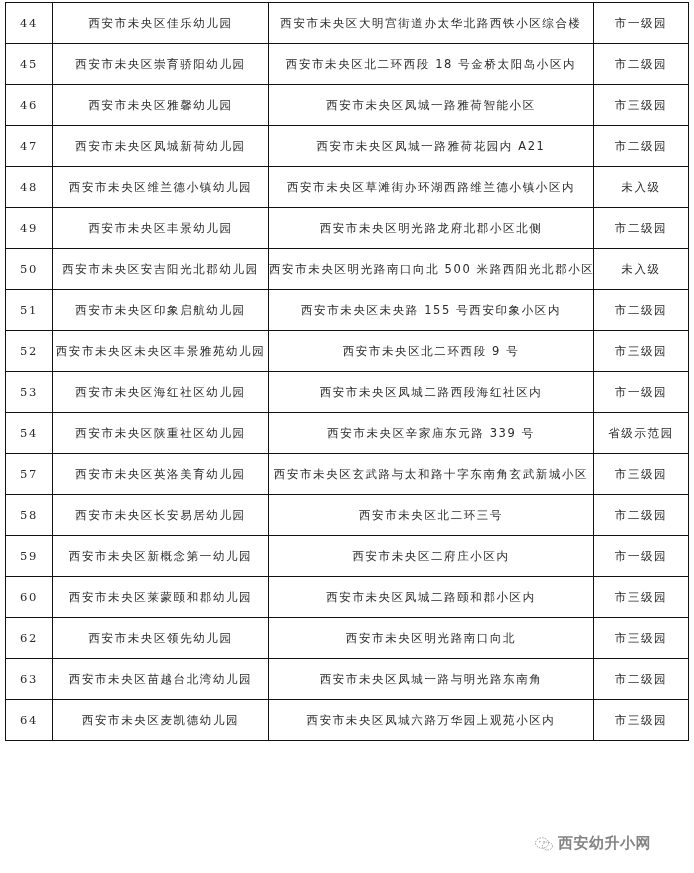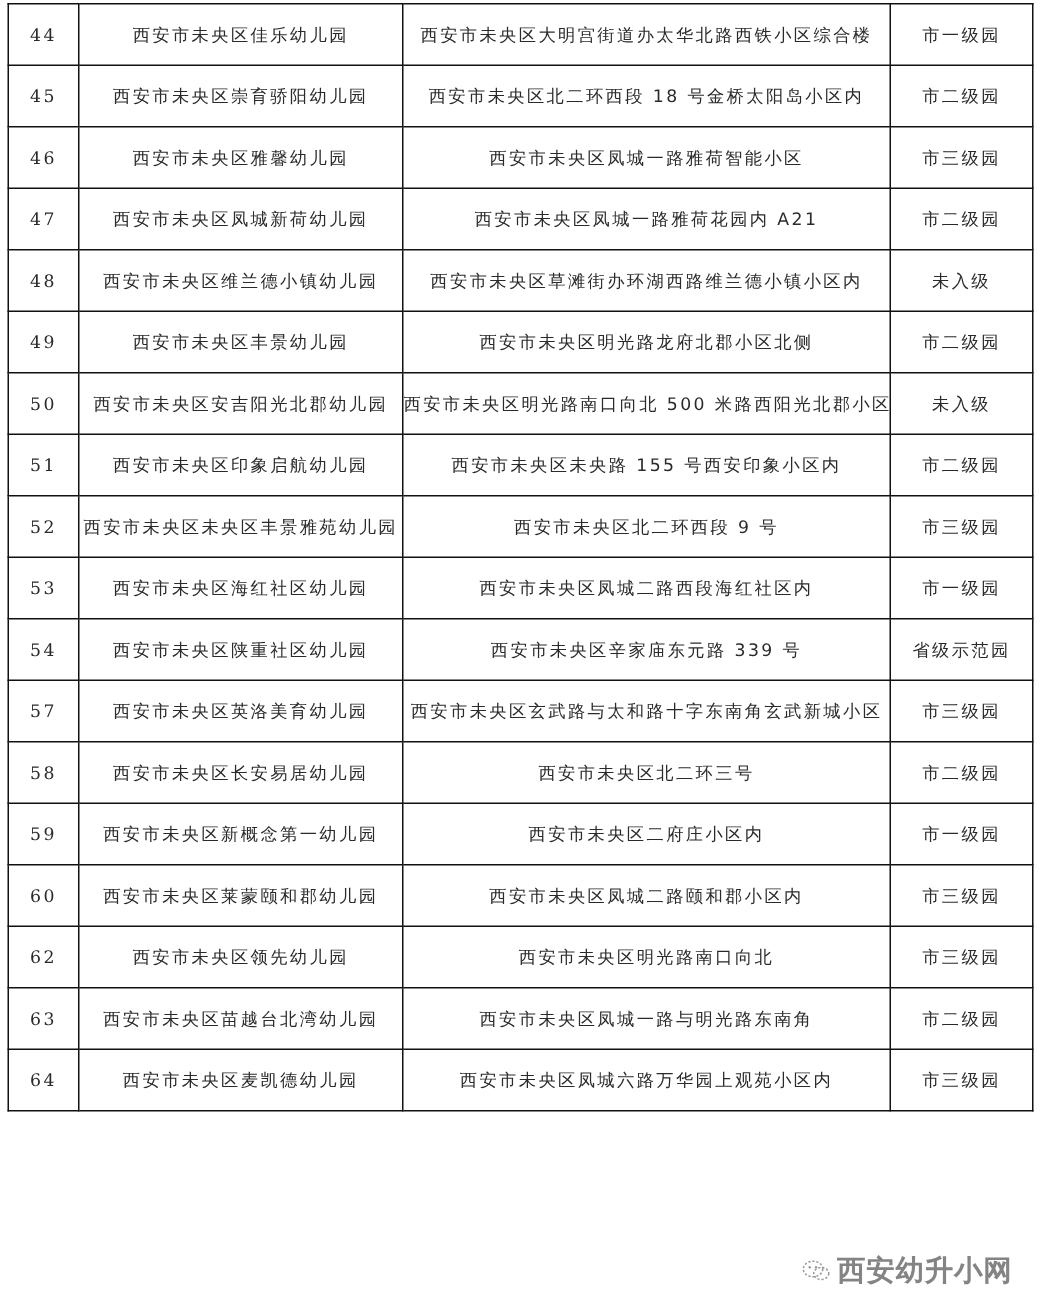--- a/index.html
+++ b/index.html
@@ -53,21 +53,21 @@
       display: flex;
       align-items: center;
       gap: 4px;
       pointer-events: none;
     }
     .watermark .wm-icon {
       width: 20px;
       height: 16px;
     }
     .watermark .wm-text {
-      font-size: 19px;
+      font-size: 15px;
       color: #6f6f6f;
       font-weight: bold;
       letter-spacing: 0.5px;
       opacity: 0.85;
     }
   </style>
 </head>
 <body>
 
 <div class="sheet">

